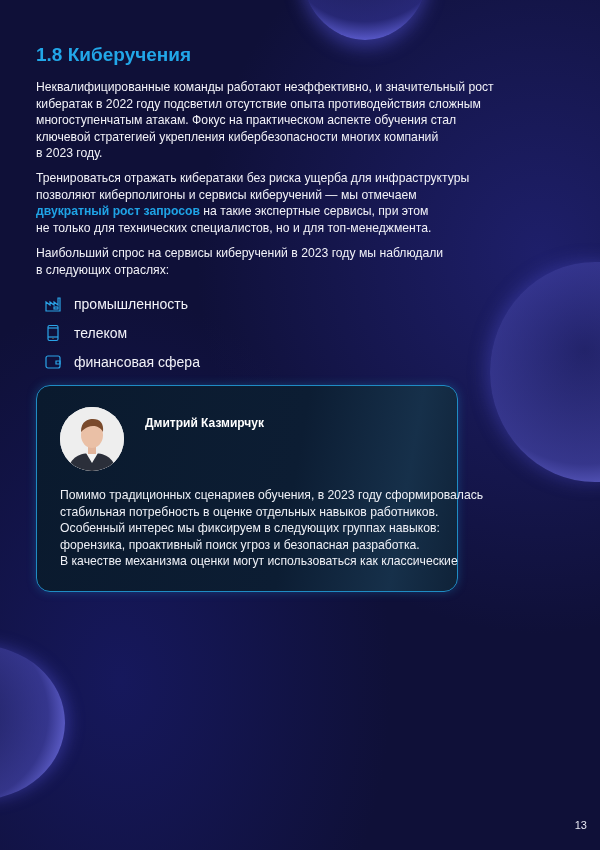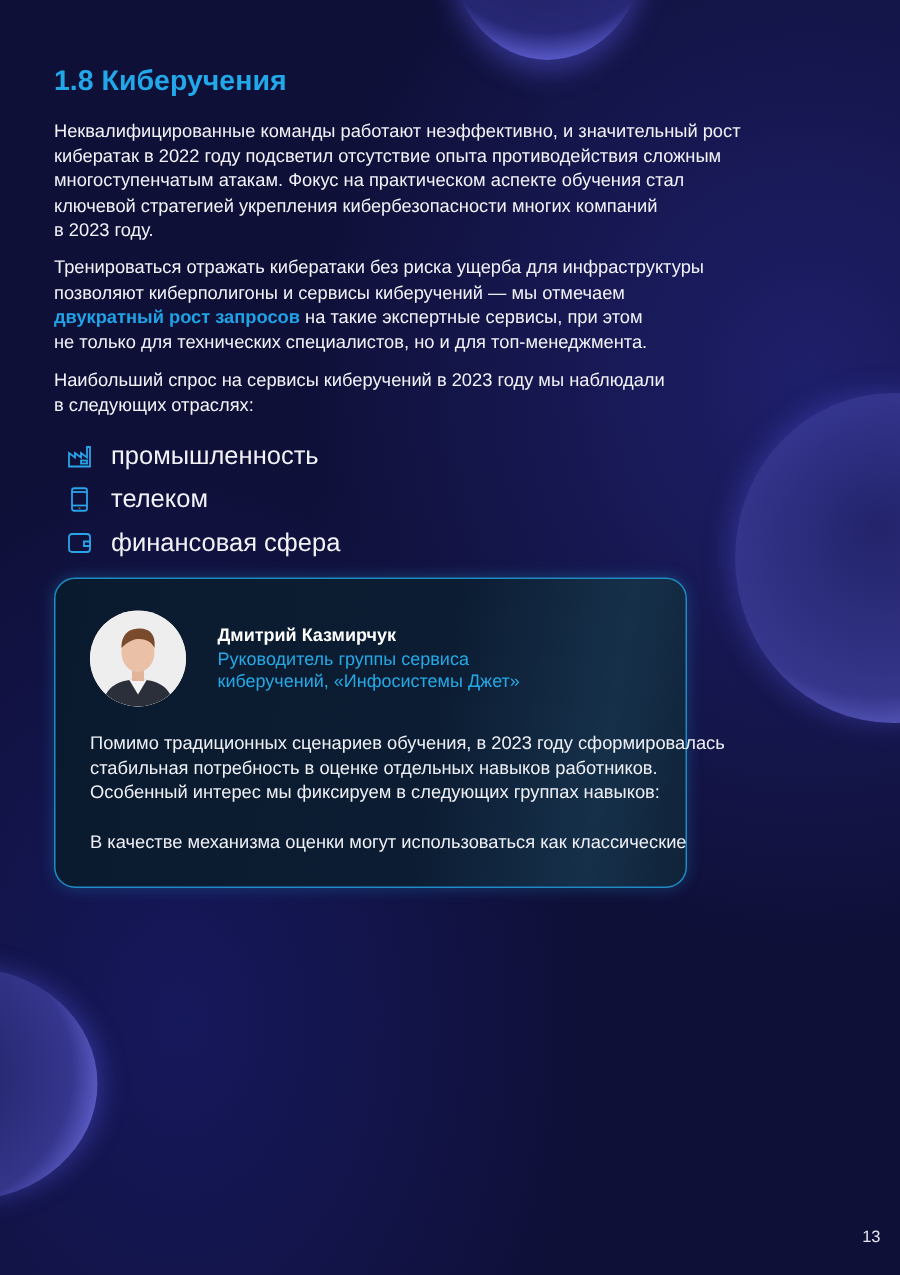--- a/index.html
+++ b/index.html
@@ -33,21 +33,21 @@
     font-size: 19px; font-weight: bold; color: #22a7e8;
   }
   .para { position: absolute; left: 0; margin: 0; font-size: 12.2px; line-height: 16.6px; color: #f2f2f8; }
   .p1 { top: 79px; }
   .p2 { top: 170px; }
   .p3 { top: 245px; }
   .hl { color: #1fa3e6; font-weight: bold; }
   .list { position: absolute; top: 289px; left: 8px; }
   .list-item { display: flex; align-items: center; height: 29px; }
   .list-icon { width: 18px; height: 18px; margin-right: 12px; display: flex; align-items: center; justify-content: center; }
-  .list-label { font-size: 17px; color: #f2f2f8; }
+  .list-label { font-size: 14px; color: #f2f2f8; }
   .card {
     position: absolute; left: 36px; top: 385px; width: 422px; height: 207px;
     box-sizing: border-box; border-radius: 14px;
     border: 1.5px solid #1f8cc4;
     background: linear-gradient(100deg, #0a1a2e 0%, #0c1d33 60%, #16304a 85%, #0f2238 100%);
     box-shadow: 0 0 10px rgba(31,140,196,0.35);
   }
   .avatar {
     position: absolute; left: 23px; top: 21px; width: 64px; height: 64px; border-radius: 50%;
     background: #ececec; overflow: hidden;
@@ -125,26 +125,22 @@
     <svg width="64" height="64" viewBox="0 0 64 64">
       <rect width="64" height="64" fill="#eeeeee"></rect>
       <path d="M8 64 C10 50 20 46 32 46 C44 46 54 50 56 64 Z" fill="#2b2f3a"></path>
       <path d="M26 46 L32 56 L38 46 Z" fill="#f4f4f4"></path>
       <rect x="28" y="38" width="8" height="9" fill="#e2b49a"></rect>
       <ellipse cx="32" cy="28" rx="11" ry="13" fill="#eac0a6"></ellipse>
       <path d="M21 25 C21 14 28 12 33 12 C40 12 44 16 43 25 C40 19 33 18 28 20 C25 21 23 23 21 25 Z" fill="#7a4a2c"></path>
     </svg>
   </div>
   <div class="person-name">Дмитрий Казмирчук</div>
-  <div class="person-role">
-    <span>Руководитель группы сервиса</span><br>
-    <span>киберучений, «Инфосистемы Джет»</span>
-  </div>
   <p class="quote">
     <span>Помимо традиционных сценариев обучения, в 2023 году сформировалась</span><br>
     <span>стабильная потребность в оценке отдельных навыков работников.</span><br>
     <span>Особенный интерес мы фиксируем в следующих группах навыков:</span><br>
-    <br>
+    <span>форензика, проактивный поиск угроз и безопасная разработка.</span><br>
     <span>В качестве механизма оценки могут использоваться как классические</span><br>
   </p>
 </div>
 
 <div class="page-number">13</div>
 
 </body></html>

